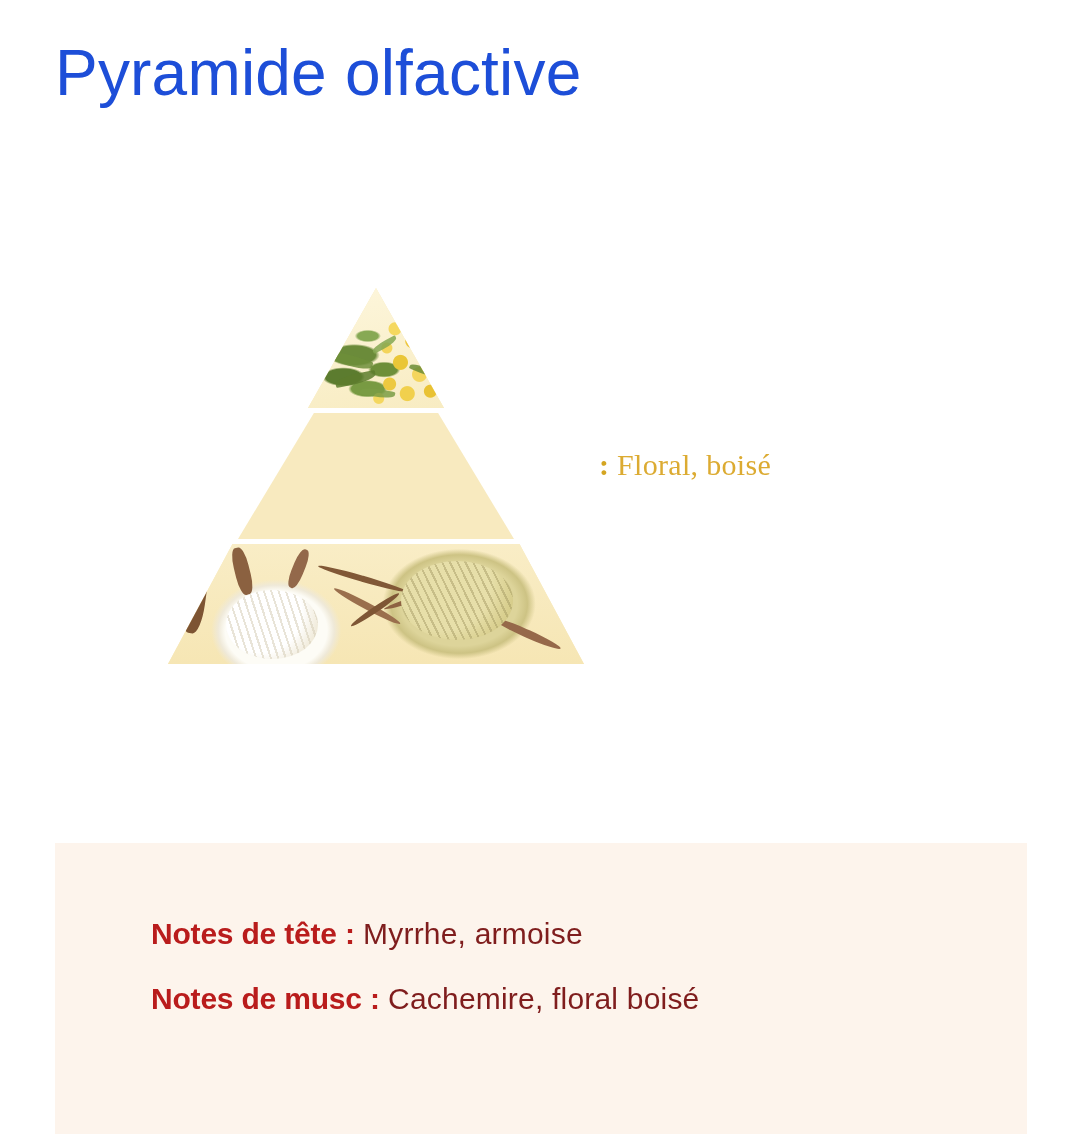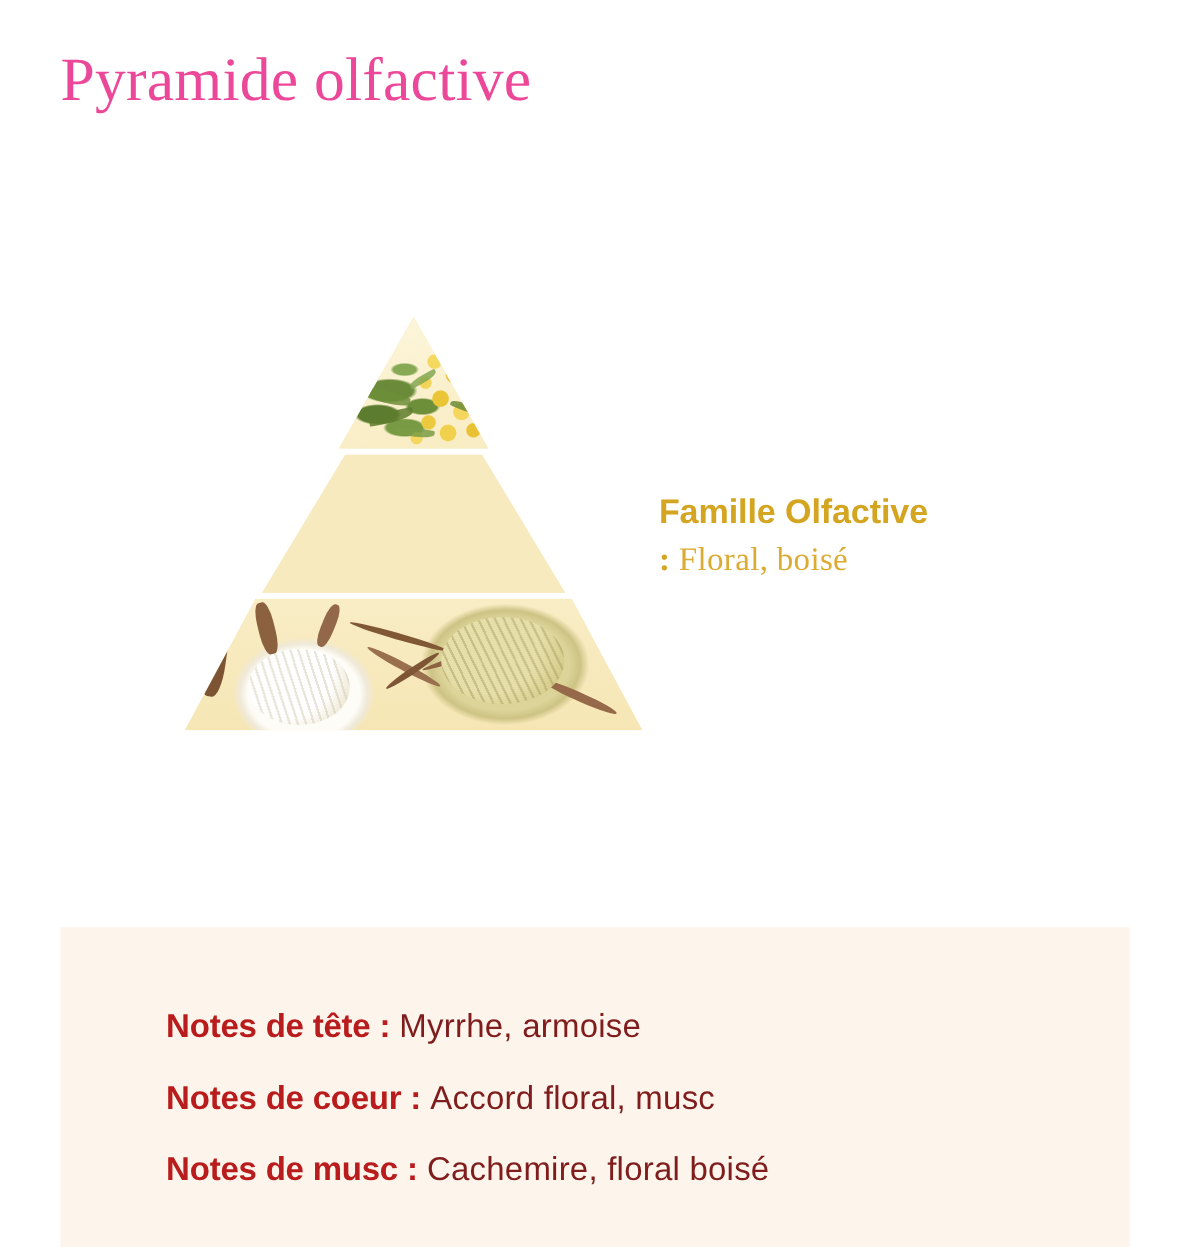--- a/index.html
+++ b/index.html
@@ -17,25 +17,25 @@
     width: 1080px;
     height: 1134px;
     background: #ffffff;
   }
 
   
   .page-title {
     position: absolute;
     left: 55px;
     top: 42px;
-    font-family: Liberation Serif, serif;
-    font-size: 56px;
+    font-family: Liberation Sans, sans-serif;
+    font-size: 64px;
     line-height: 62px;
     font-weight: 400;
-    color: #ec4899;
+    color: #1d4ed8;
     letter-spacing: 0.2px;
     white-space: nowrap;
   }
 
   
   .pyramid-block {
     position: absolute;
     left: 0;
     top: 275px;
     width: 1080px;
@@ -283,41 +283,36 @@
           <span class="branch b7"></span>
           <span class="branch b8"></span>
           <span class="yarn cream"></span>
           <span class="yarn khaki"></span>
         </div>
       </div>
 
     </div>
 
     <div class="family">
-      <div class="family-label">Famille Olfactive</div>
       <div class="family-value">
         <span class="colon">:</span>
         <span>Floral, boisé</span>
       </div>
     </div>
 
   </div>
 
   <div class="notes-card">
     <div class="notes-list">
 
       <div class="note-row">
         <span class="note-label">Notes de tête :</span>
         <span class="note-value">Myrrhe, armoise</span>
       </div>
 
-      <div class="note-row">
-        <span class="note-label">Notes de coeur :</span>
-        <span class="note-value">Accord floral, musc</span>
-      </div>
 
       <div class="note-row">
         <span class="note-label">Notes de musc :</span>
         <span class="note-value">Cachemire, floral boisé</span>
       </div>
 
     </div>
   </div>
 
 </div>

